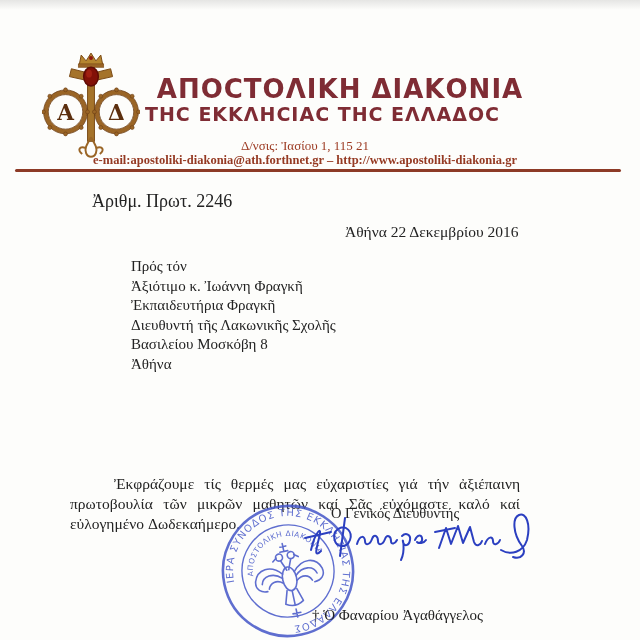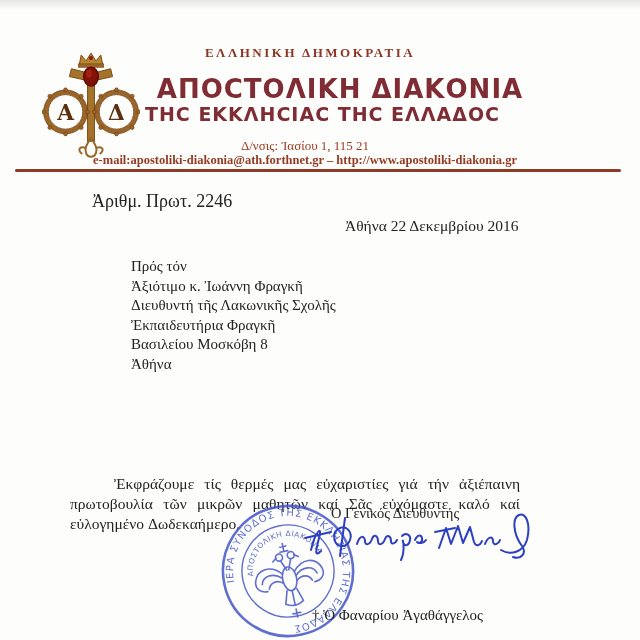--- a/index.html
+++ b/index.html
@@ -36,21 +36,21 @@
   .contact-line{
     left:60px;top:153px;width:490px;text-align:center;
     font-weight:bold;font-size:12.5px;color:#953a23;
   }
   .head-rule{
     left:15px;top:169px;width:606px;height:3px;background:#8d3a26;border-radius:2px;
   }
   .logo{left:42px;top:50px;width:98px;height:112px;}
   
   .proto{left:92px;top:191px;font-size:18px;}
-  .dateline{left:345px;top:217px;font-size:15.5px;}
+  .dateline{left:345px;top:223px;font-size:15.5px;}
   
   .recipient{left:131px;top:257px;font-size:15px;line-height:19.5px;}
   
   .body-par{
     left:70px;top:429px;width:450px;
     font-size:15.5px;line-height:20px;
     text-align:justify;text-align-last:left;text-indent:44px;word-spacing:1px;margin-top:45px;
   }
   
   .sig-title{left:330px;top:505px;font-size:14.5px;z-index:3;}
@@ -111,35 +111,34 @@
       <text x="76" y="70" text-anchor="middle" font-family="DejaVu Serif, serif" font-weight="bold" font-size="22" fill="#5c2f0e">Δ</text>
     </g>
 
     <g fill="none" stroke="#9a6526" stroke-width="2">
       <path d="M50,88 C46,95 43,99 45,104 C47,109 53,109 55,104 C57,99 54,95 50,88"></path>
       <path d="M45,99 C38,96 36,101 41,105"></path>
       <path d="M55,99 C62,96 64,101 59,105"></path>
     </g>
   </svg>
 
-  <div class="abs state-line">ΕΛΛΗΝΙΚΗ ΔΗΜΟΚΡΑΤΙΑ</div>
   <div class="abs org-name">ΑΠΟCΤΟΛΙΚΗ ΔΙΑΚΟΝΙΑ</div>
   <div class="abs org-sub">ΤΗC ΕΚΚΛΗCΙΑC ΤΗC ΕΛΛΑΔΟC</div>
   <div class="abs addr-line">Δ/νσις: Ἰασίου 1, 115 21</div>
   <div class="abs contact-line">e-mail:apostoliki-diakonia@ath.forthnet.gr – http://www.apostoliki-diakonia.gr</div>
   <div class="abs head-rule"></div>
 
   <div class="abs proto">Ἀριθμ. Πρωτ. 2246</div>
   <div class="abs dateline">Ἀθήνα 22 Δεκεμβρίου 2016</div>
 
   <div class="abs recipient">
     <div>Πρός τόν</div>
     <div>Ἀξιότιμο κ. Ἰωάννη Φραγκῆ</div>
+    <div>Ἐκπαιδευτήρια Φραγκῆ</div>
     <div>Διευθυντή τῆς Λακωνικῆς Σχολῆς</div>
-    <div>Ἐκπαιδευτήρια Φραγκῆ</div>
     <div>Βασιλείου Μοσκόβη 8</div>
     <div>Ἀθήνα</div>
   </div>
 
   <div class="abs body-par">Ἐκφράζουμε τίς θερμές μας εὐχαριστίες γιά τήν ἀξιέπαινη πρωτοβουλία τῶν μικρῶν μαθητῶν καί Σᾶς εὐχόμαστε καλό καί εὐλογημένο Δωδεκαήμερο.</div>
 
   <svg class="abs stamp" viewBox="0 0 140 140">
     <g transform="rotate(-12 70 70)" stroke="#4456c8" fill="none">
       <circle cx="70" cy="70" r="65" stroke-width="2.6"></circle>
       <circle cx="70" cy="70" r="46" stroke-width="1.4"></circle>

